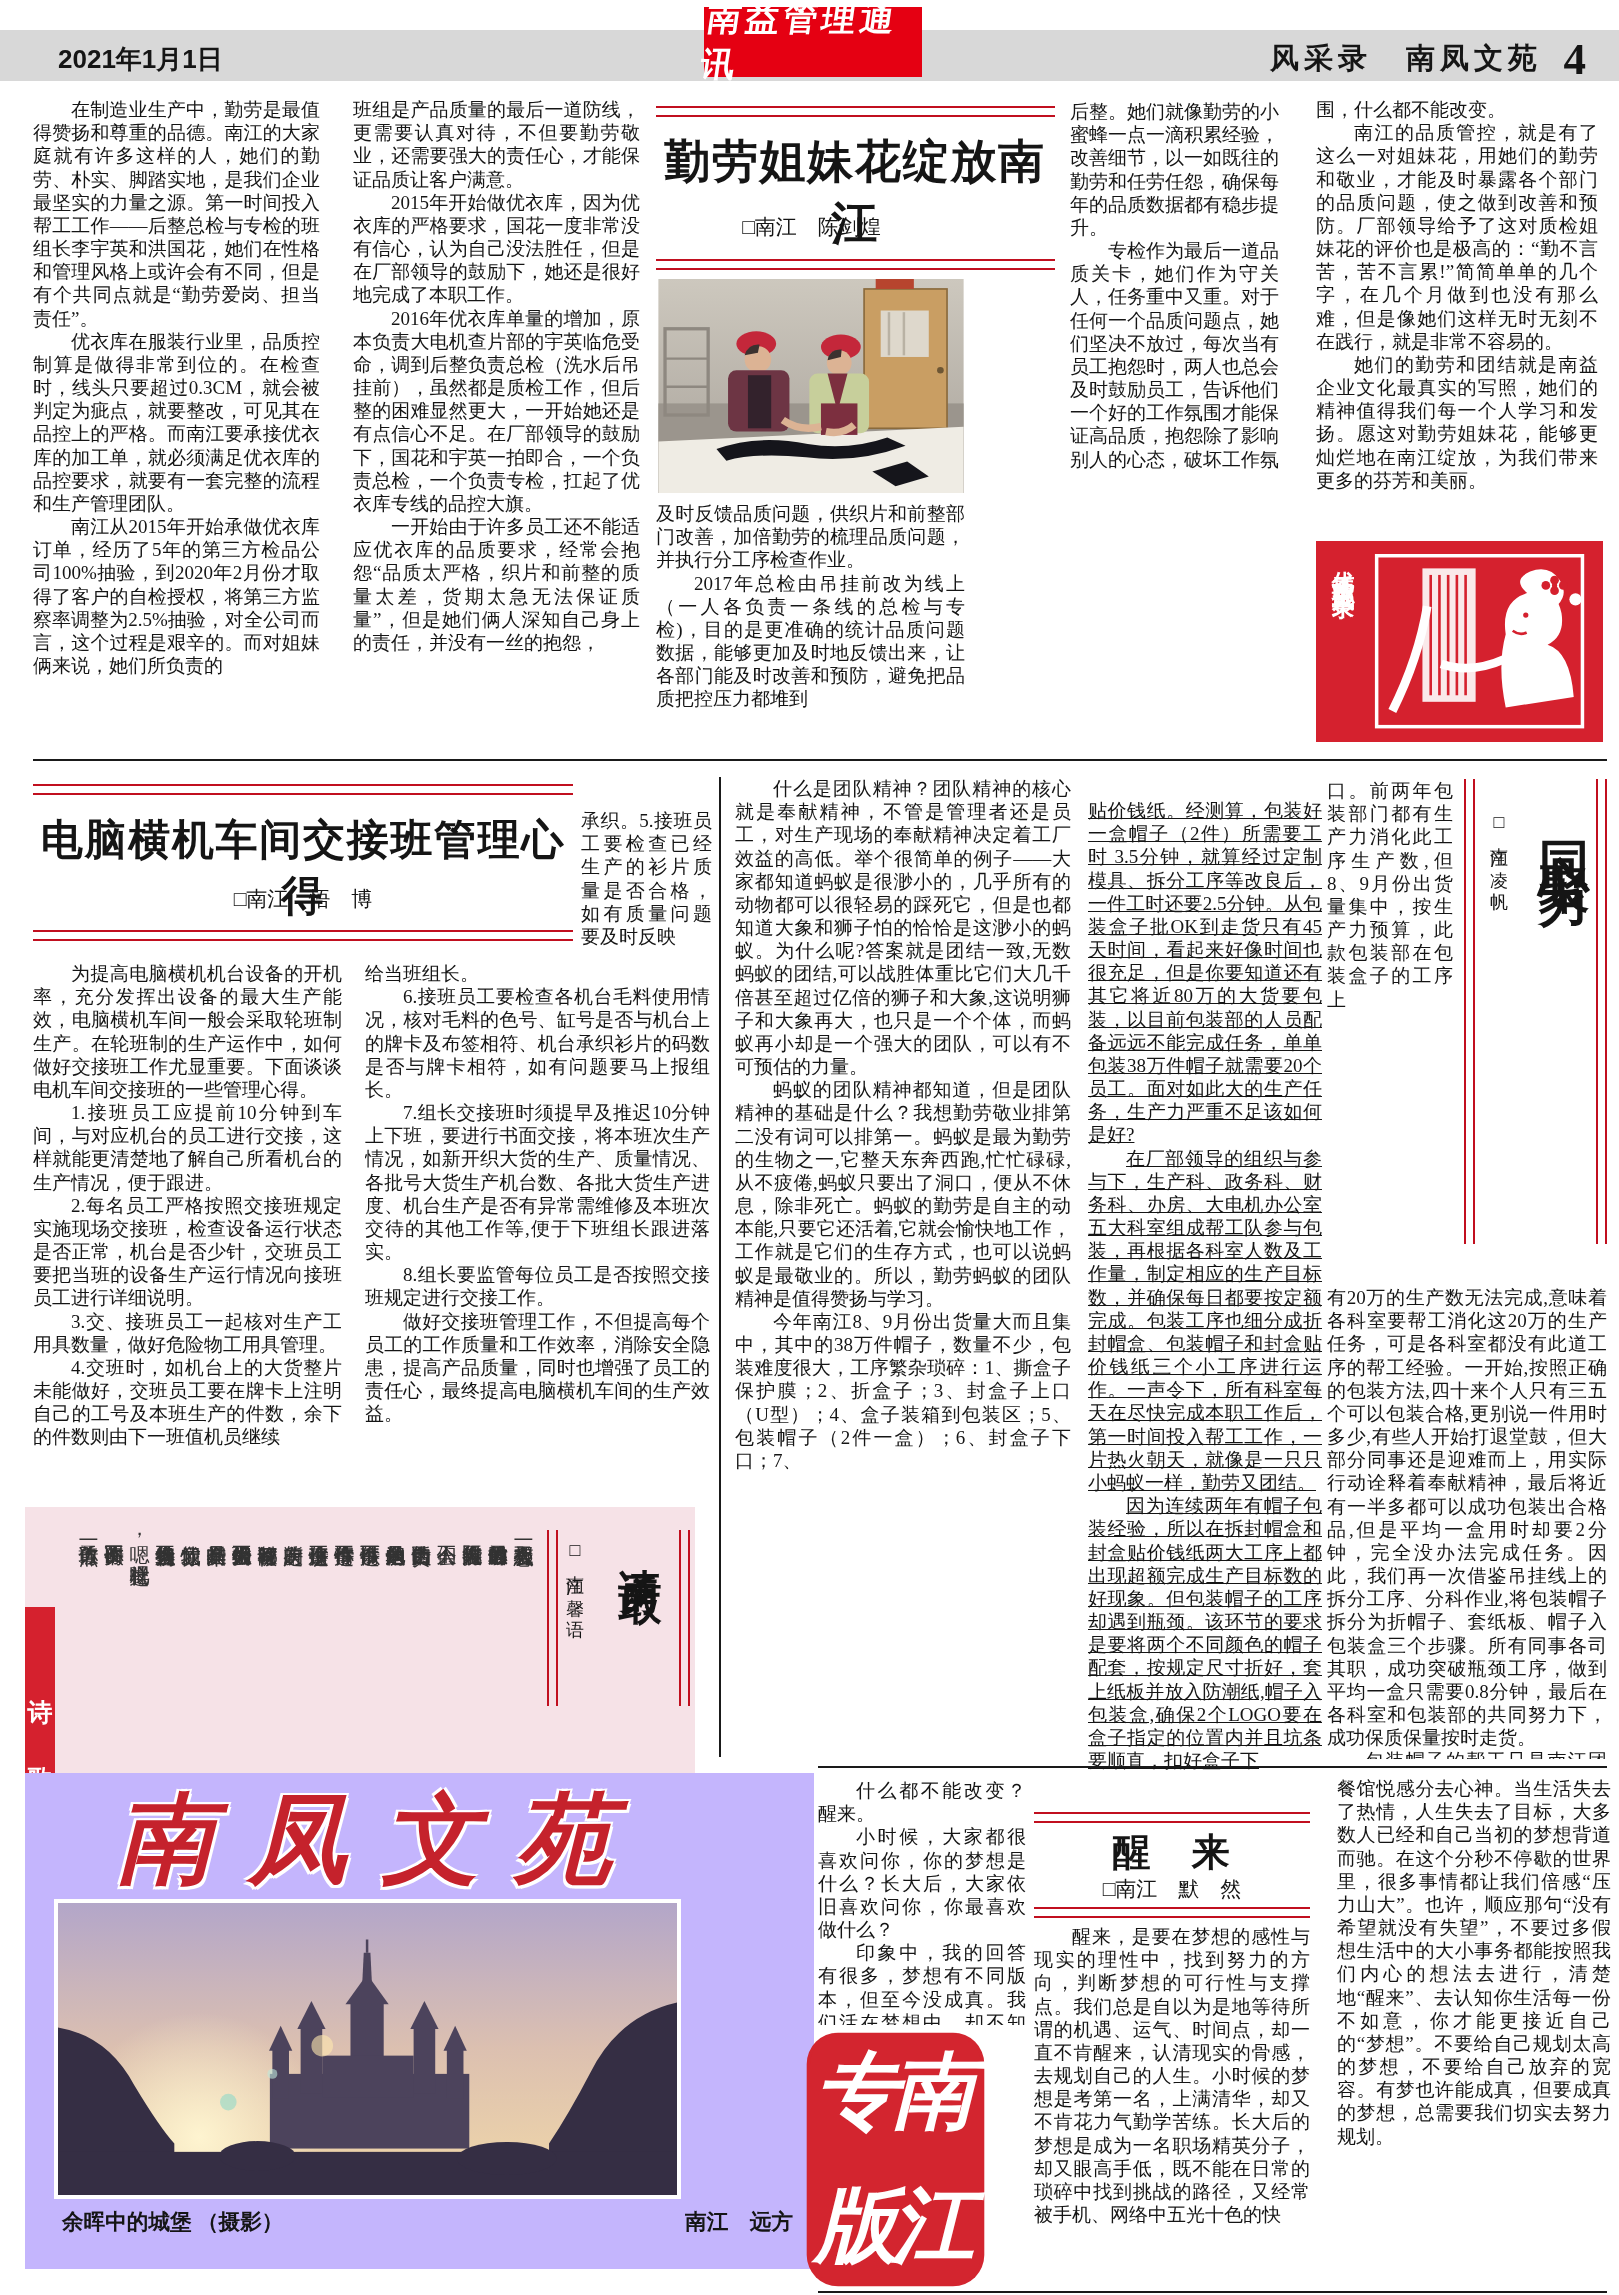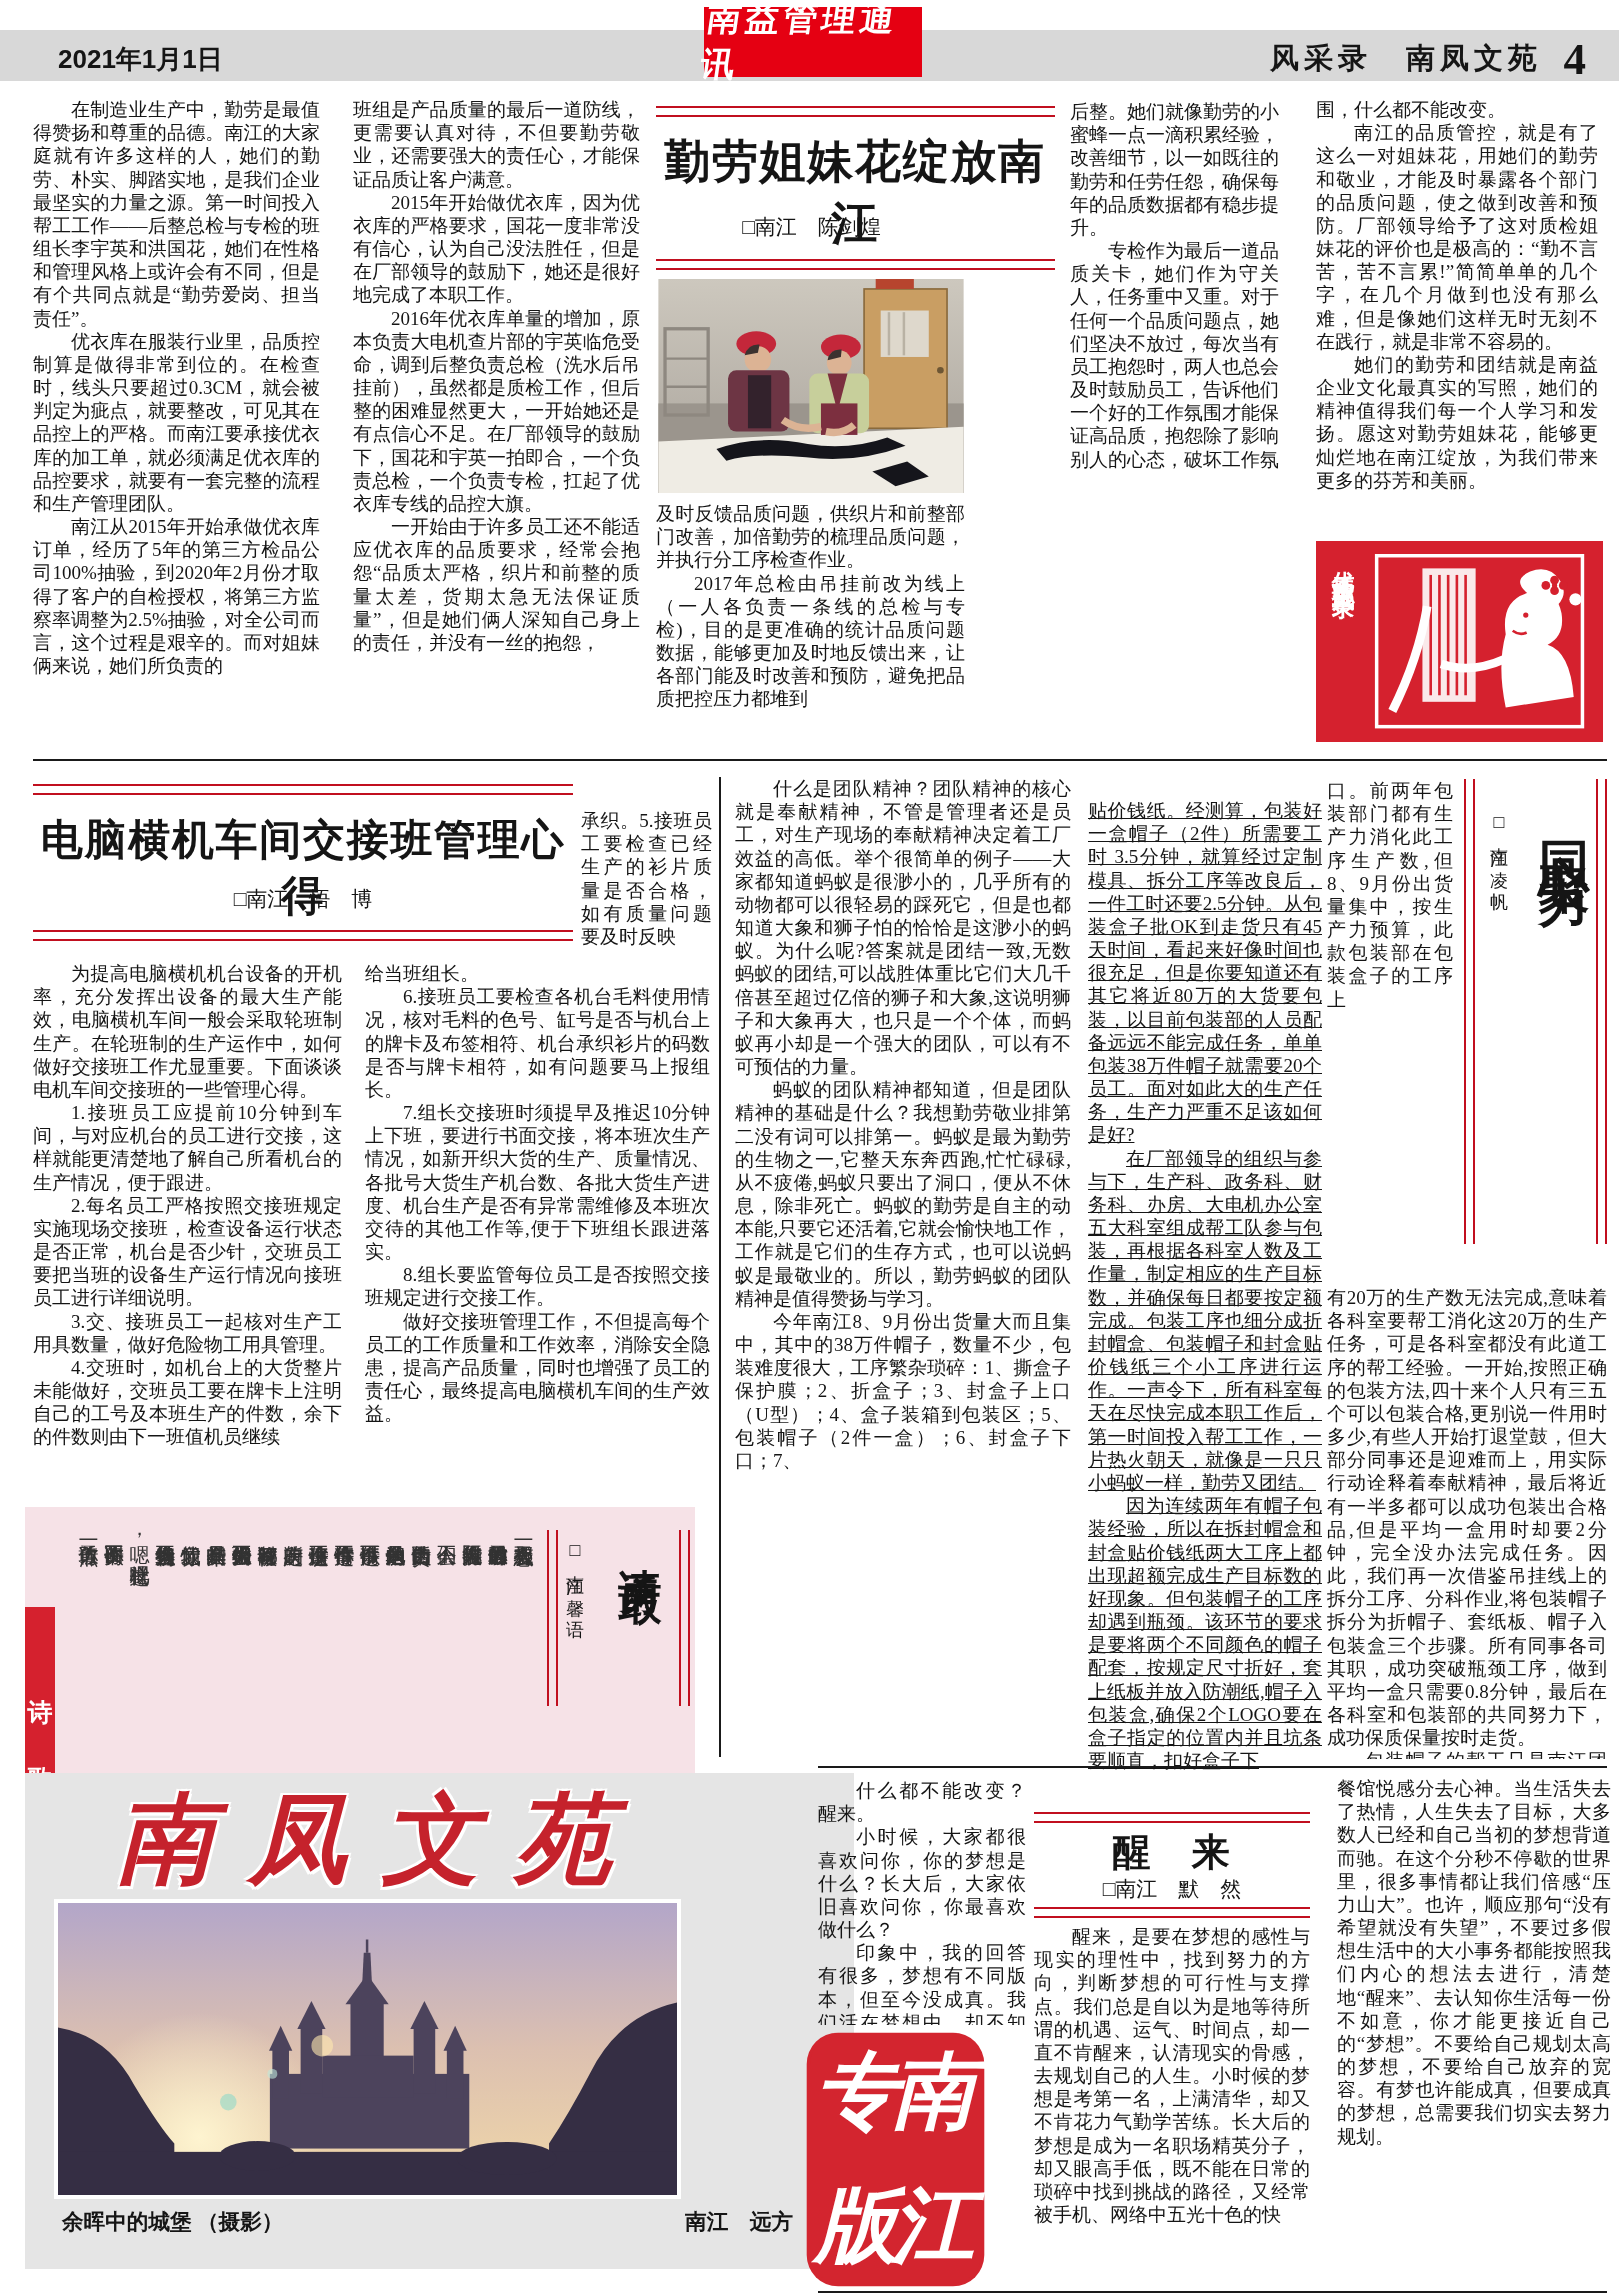--- a/index.html
+++ b/index.html
@@ -17,21 +17,21 @@
   .headbar{background:#d8d8d8;}
   .date{font-family:"Liberation Sans","DejaVu Sans",sans-serif;font-weight:bold;font-size:26px;margin-left:12px;}
   .brand{background:#e50012;color:#fff;display:flex;align-items:center;justify-content:center;
          font-weight:900;font-size:34px;letter-spacing:4.2px;}
   .brand span{transform:skewX(-8deg);}
   .sectitle{font-weight:900;font-size:29px;letter-spacing:5px;}
   .pagenum{font-size:45px;font-weight:bold;margin-left:21.6px;letter-spacing:0;}
   .h1{font-weight:900;text-align:center;letter-spacing:1.7px;}
   .byline{text-align:center;font-size:21px;}
   .pinkbox{background:#f6e2e7;}
-  .creambox{background:#e5e5e5;padding-left:40px;}
+  .creambox{background:#c4b5fd;}
   .redbox{background:#d5212e;}
   .poemtext{white-space:pre-line;font-size:20px;line-height:1.28;color:#333;}
   .vbyline{font-size:18px;letter-spacing:1.7px;}
   .vtitle{font-weight:900;}
   .banner{background:#d5212e;color:#fff;display:flex;align-items:center;justify-content:center;}
   .calli{font-weight:900;color:#c5222c;font-style:italic;
          text-shadow:-2.5px -2.5px 0 #fff,2.5px -2.5px 0 #fff,-2.5px 2.5px 0 #fff,2.5px 2.5px 0 #fff,0 3.3px 0 #fff;}
   .stamp{background:#d3252f;border-radius:28px;box-shadow:0 0 0 3.3px #d3252f;}
   .stamp span{position:absolute;color:#fff;font-size:83px;font-weight:900;font-style:italic;line-height:1;}
   .caption{font-size:21.6px;font-weight:bold;}

